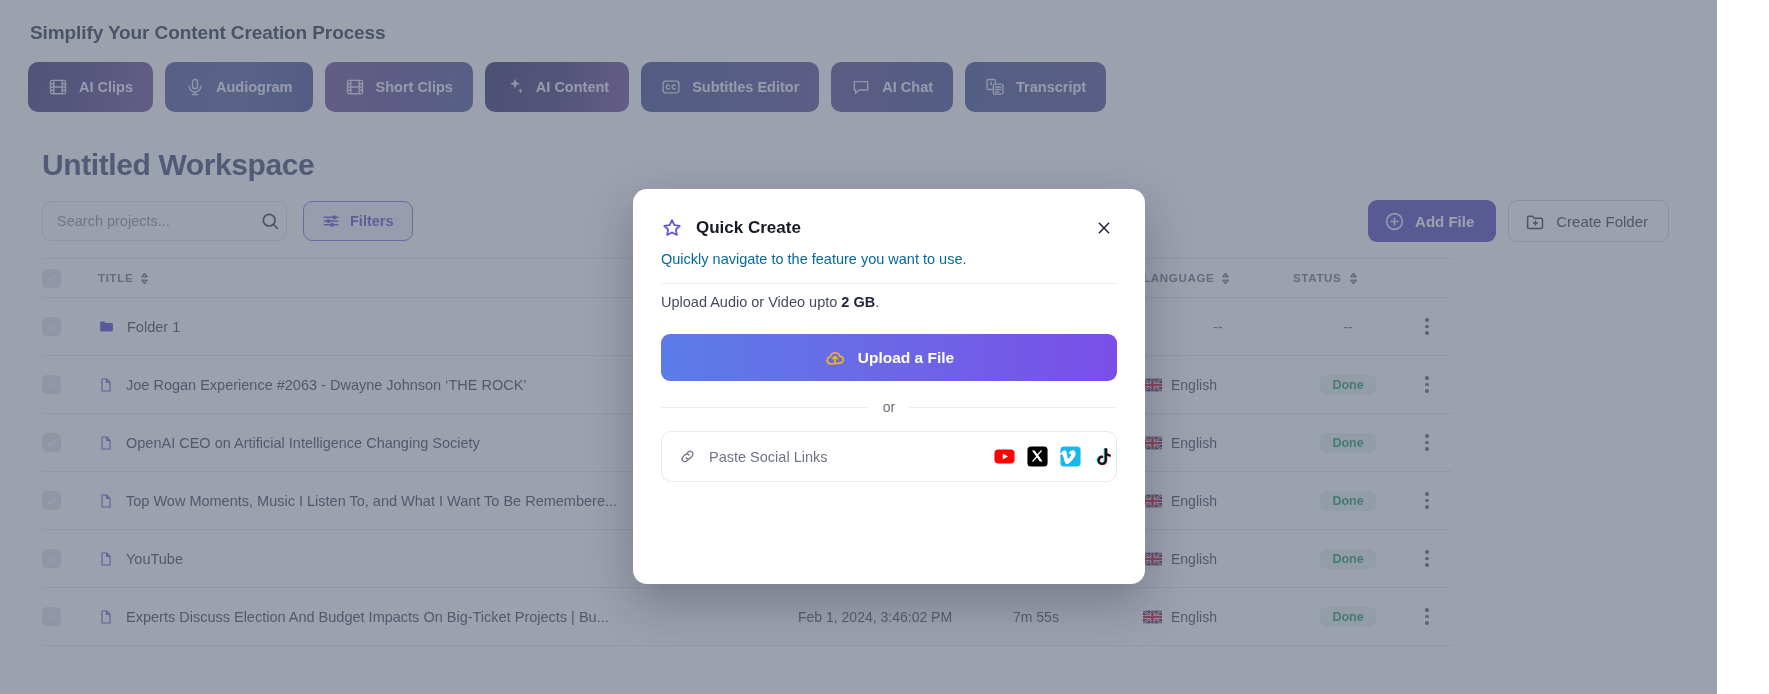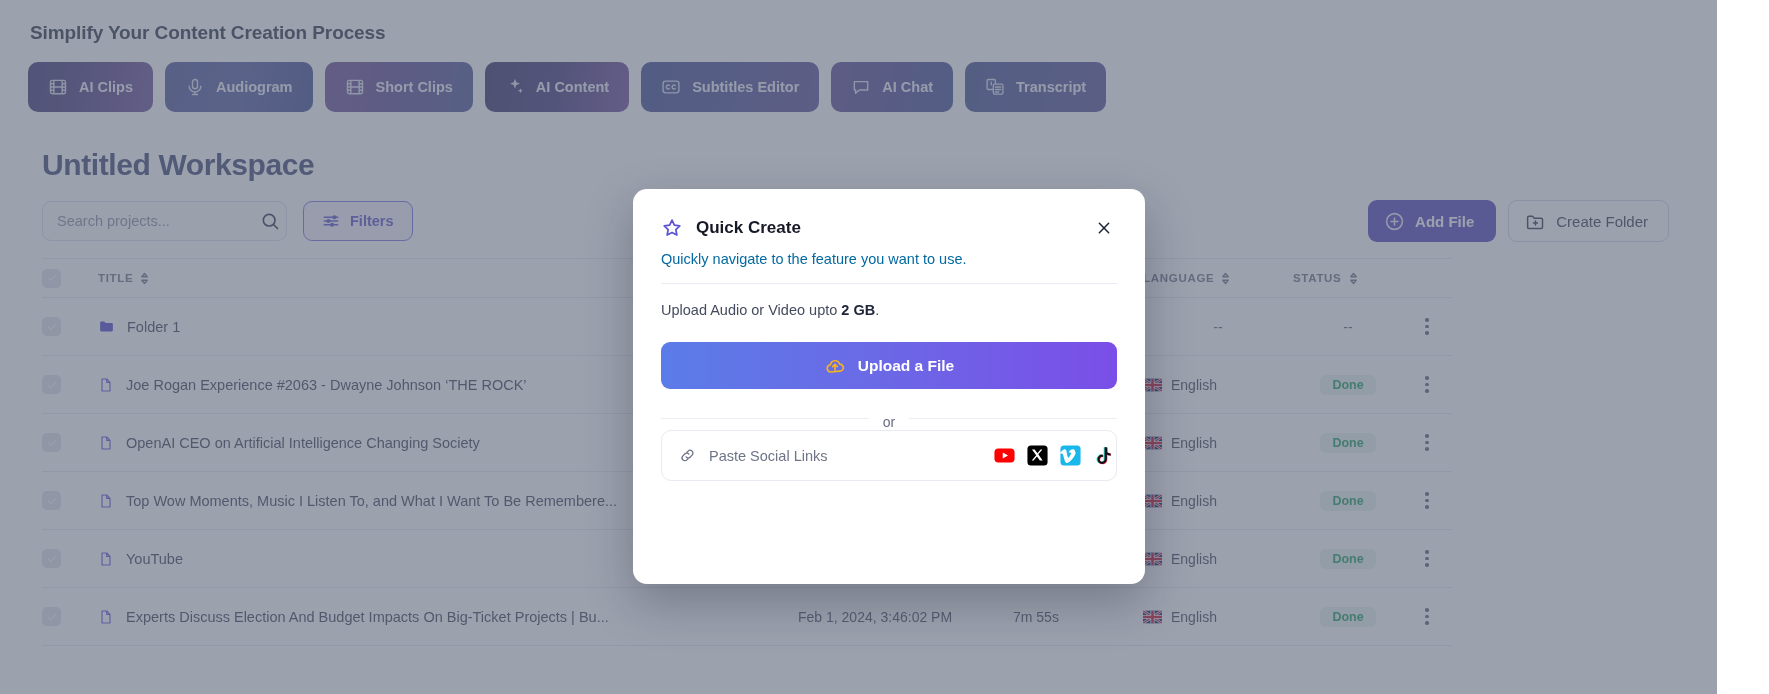--- a/index.html
+++ b/index.html
@@ -133,35 +133,35 @@
   .modal-head .star { width:22px; height:22px; flex:none; }
   .modal-title { font-size:17px; font-weight:700; color:#161a27; margin-left:13px; }
   .close-btn {
     margin-left:auto; width:26px; height:26px; border:none; background:none;
     cursor:pointer; display:flex; align-items:center; justify-content:center;
   }
   .modal-sub { margin-top:10px; font-size:14.5px; color:#0369a1; }
   .divider { margin-top: 16px; height:1px; background:#e9ecf3; }
 
   .sec-title { margin-top: 22px; font-size:21px; font-weight:700; color:#2b3145; letter-spacing:-.2px; }
-  .sec-sub { margin-top:18px; font-size:14.5px; color:#444b5e; }
+  .sec-sub { margin-top:10px; font-size:14.5px; color:#444b5e; }
   .sec-sub b { font-weight:700; color:#20263a; }
 
   .upload-btn {
     margin-top: 24px; width:100%; height:47px; border:none; border-radius:9px;
     background: linear-gradient(90deg,#5b7ce8 0%,#6a6ae6 45%,#7a4ee8 100%);
     color:#fff; font-size:15.5px; font-weight:700;
     display:flex; align-items:center; justify-content:center; gap:12px; cursor:pointer;
   }
   .or-row { margin-top:18px; display:flex; align-items:center; gap:14px; }
   .or-line { flex:1; height:1px; background:#eceef4; }
-  .or-txt { font-size:14px; color:#666d7e;margin-top:7px; }
+  .or-txt { font-size:14px; color:#666d7e; }
 
   .social-box {
-    height:51px; border:1px solid #e7eaf1; border-radius:10px;
+    margin-top:16px; height:51px; border:1px solid #e7eaf1; border-radius:10px;
     display:flex; align-items:center; padding: 0 2px 0 16px; gap:12px;
   }
   .social-box .ph { font-size:14.5px; color:#6e7487; }
   .soc-list { margin-left:auto; display:flex; align-items:center; gap:12px; }
   .soc { width:21px; height:21px; display:block; cursor:pointer; flex:none; }
 </style>
 </head>
 <body>
 
 <div id="root">

